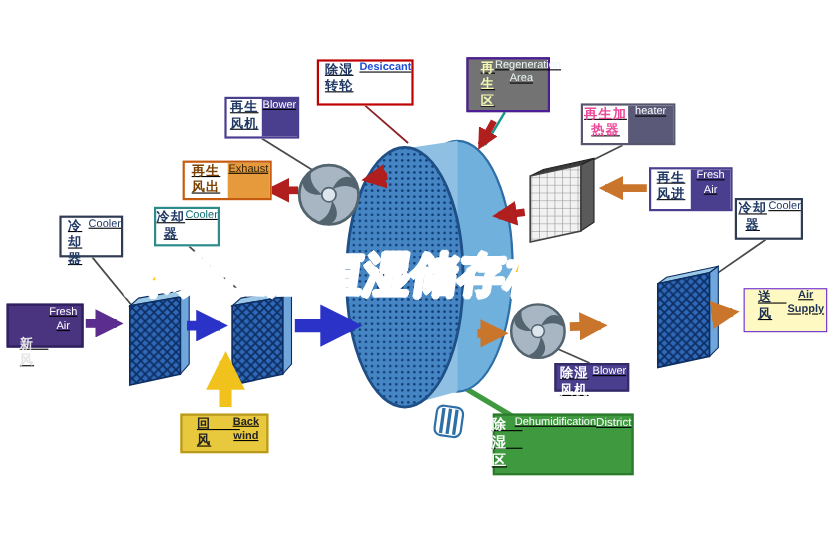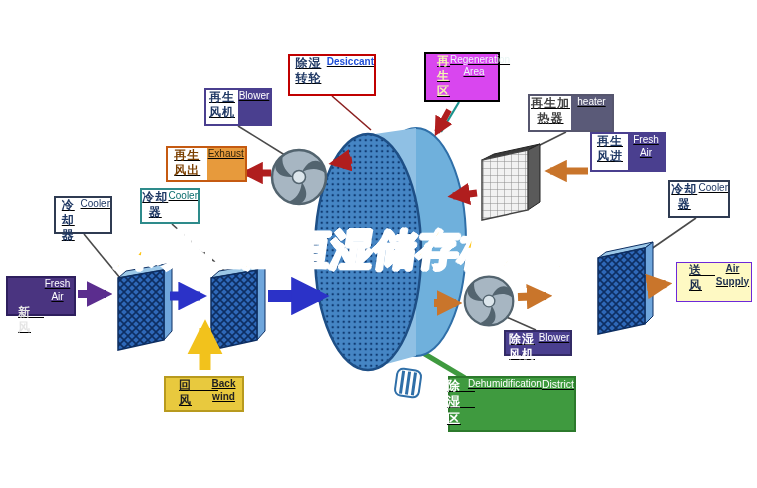--- a/index.html
+++ b/index.html
@@ -134,41 +134,41 @@
       <line x1="518" y1="297" x2="546" y2="296" stroke="#C9752B" stroke-width="8" marker-end="url(#mOrange)"></line>
       <line x1="650" y1="286" x2="666" y2="284" stroke="#C9752B" stroke-width="8" marker-end="url(#mOrange)"></line>
     </g>
   </svg>
 
   <div class="lbl" style="left:288px;top:54px;width:88px;height:42px;background:#fff;border:2px solid #C00000;">
     <span class="l1" style="color:#1F3864;">除湿转轮</span>
     <span class="l2" style="color:#1F4FD8;font-weight:bold;">Desiccant</span>
   </div>
 
-  <div class="lbl" style="left:424px;top:52px;width:76px;height:50px;background:#d946ef;border:2px solid #000000;padding-left:24px;">
+  <div class="lbl" style="left:424px;top:52px;width:76px;height:50px;background:#737373;border:2px solid #4c1d95;padding-left:24px;">
     <span class="l1" style="color:#F2F7B0;">再生区</span>
     <span class="l2" style="color:#EAF6F5;font-size:10px;line-height:1.15;">Regeneration Area</span>
   </div>
 
   <div class="lbl" style="left:204px;top:88px;width:68px;height:38px;background:#fff;border:2px solid #4A3F8F;">
     <span class="l1" style="color:#1F3864;">再生风机</span>
     <span class="l2" style="background:#4A3F8F;color:#fff;">Blower</span>
   </div>
 
   <div class="lbl" style="left:528px;top:94px;width:86px;height:38px;background:#fff;border:2px solid #56566E;">
-    <span class="l1" style="color:#404040;">再生加热器</span>
+    <span class="l1" style="color:#ec4899;">再生加热器</span>
     <span class="l2" style="background:#5A5A78;color:#fff;">heater</span>
   </div>
 
   <div class="lbl" style="left:166px;top:146px;width:81px;height:36px;background:#fff;border:2px solid #C55A11;">
     <span class="l1" style="color:#7B3F00;">再生风出</span>
     <span class="l2" style="background:#E79A3C;color:#30230A;">Exhaust</span>
   </div>
 
-  <div class="lbl" style="left:590px;top:132px;width:76px;height:40px;background:#fff;border:2px solid #4A3F8F;">
+  <div class="lbl" style="left:590px;top:152px;width:76px;height:40px;background:#fff;border:2px solid #4A3F8F;">
     <span class="l1" style="color:#1F3864;">再生风进</span>
     <span class="l2" style="background:#4A3F8F;color:#fff;">Fresh Air</span>
   </div>
 
   <div class="lbl" style="left:54px;top:196px;width:58px;height:38px;background:#fff;border:2px solid #2F3B52;">
     <span class="l1" style="color:#1F3864;">冷却器</span>
     <span class="l2" style="color:#1F3864;">Cooler</span>
   </div>
 
   <div class="lbl" style="left:140px;top:188px;width:60px;height:36px;background:#fff;border:2px solid #2E8B8B;">

